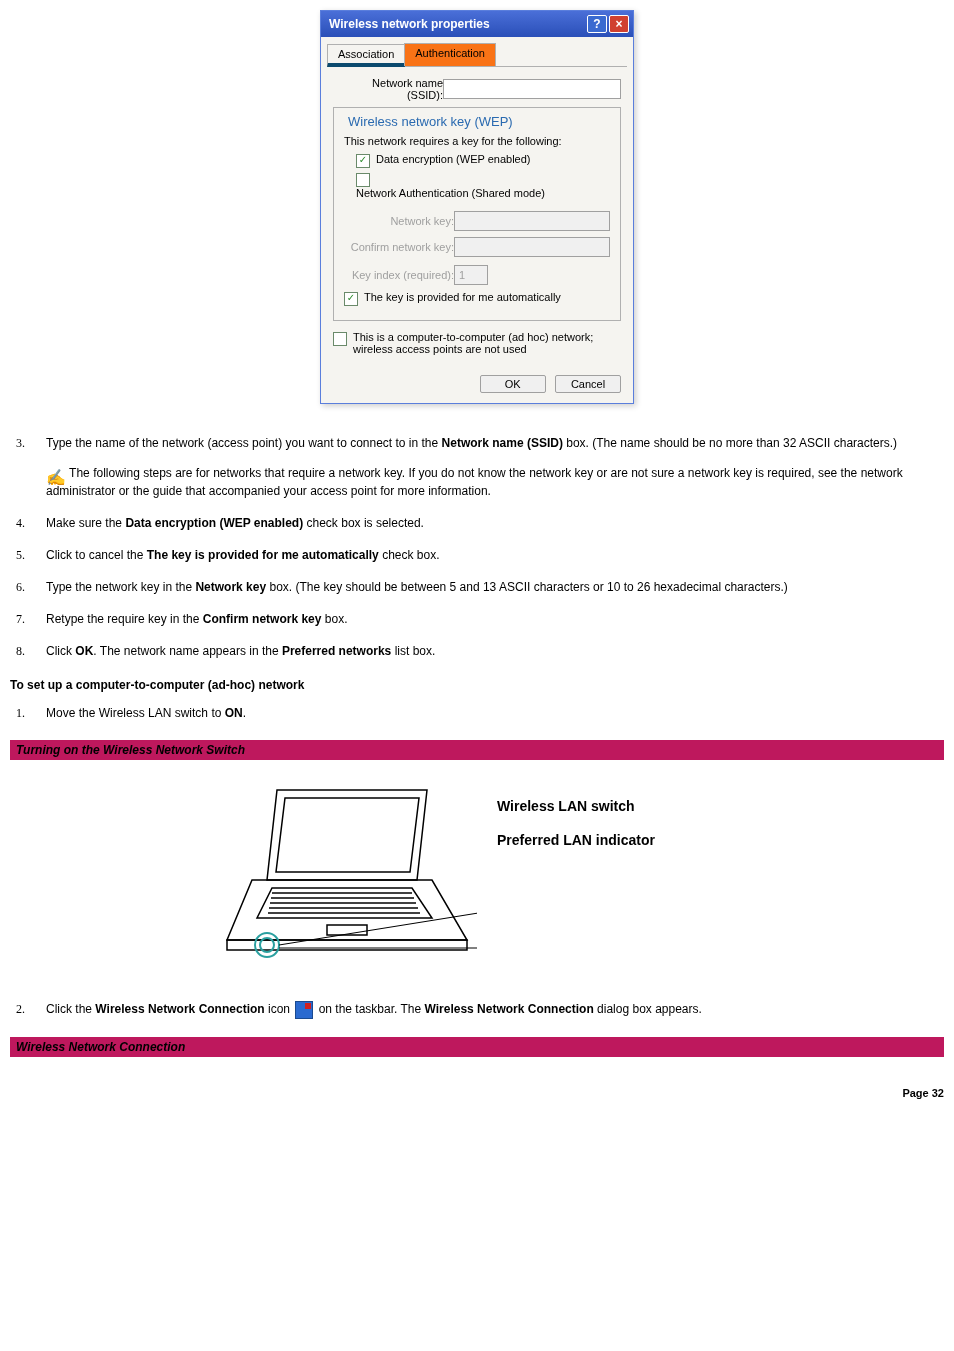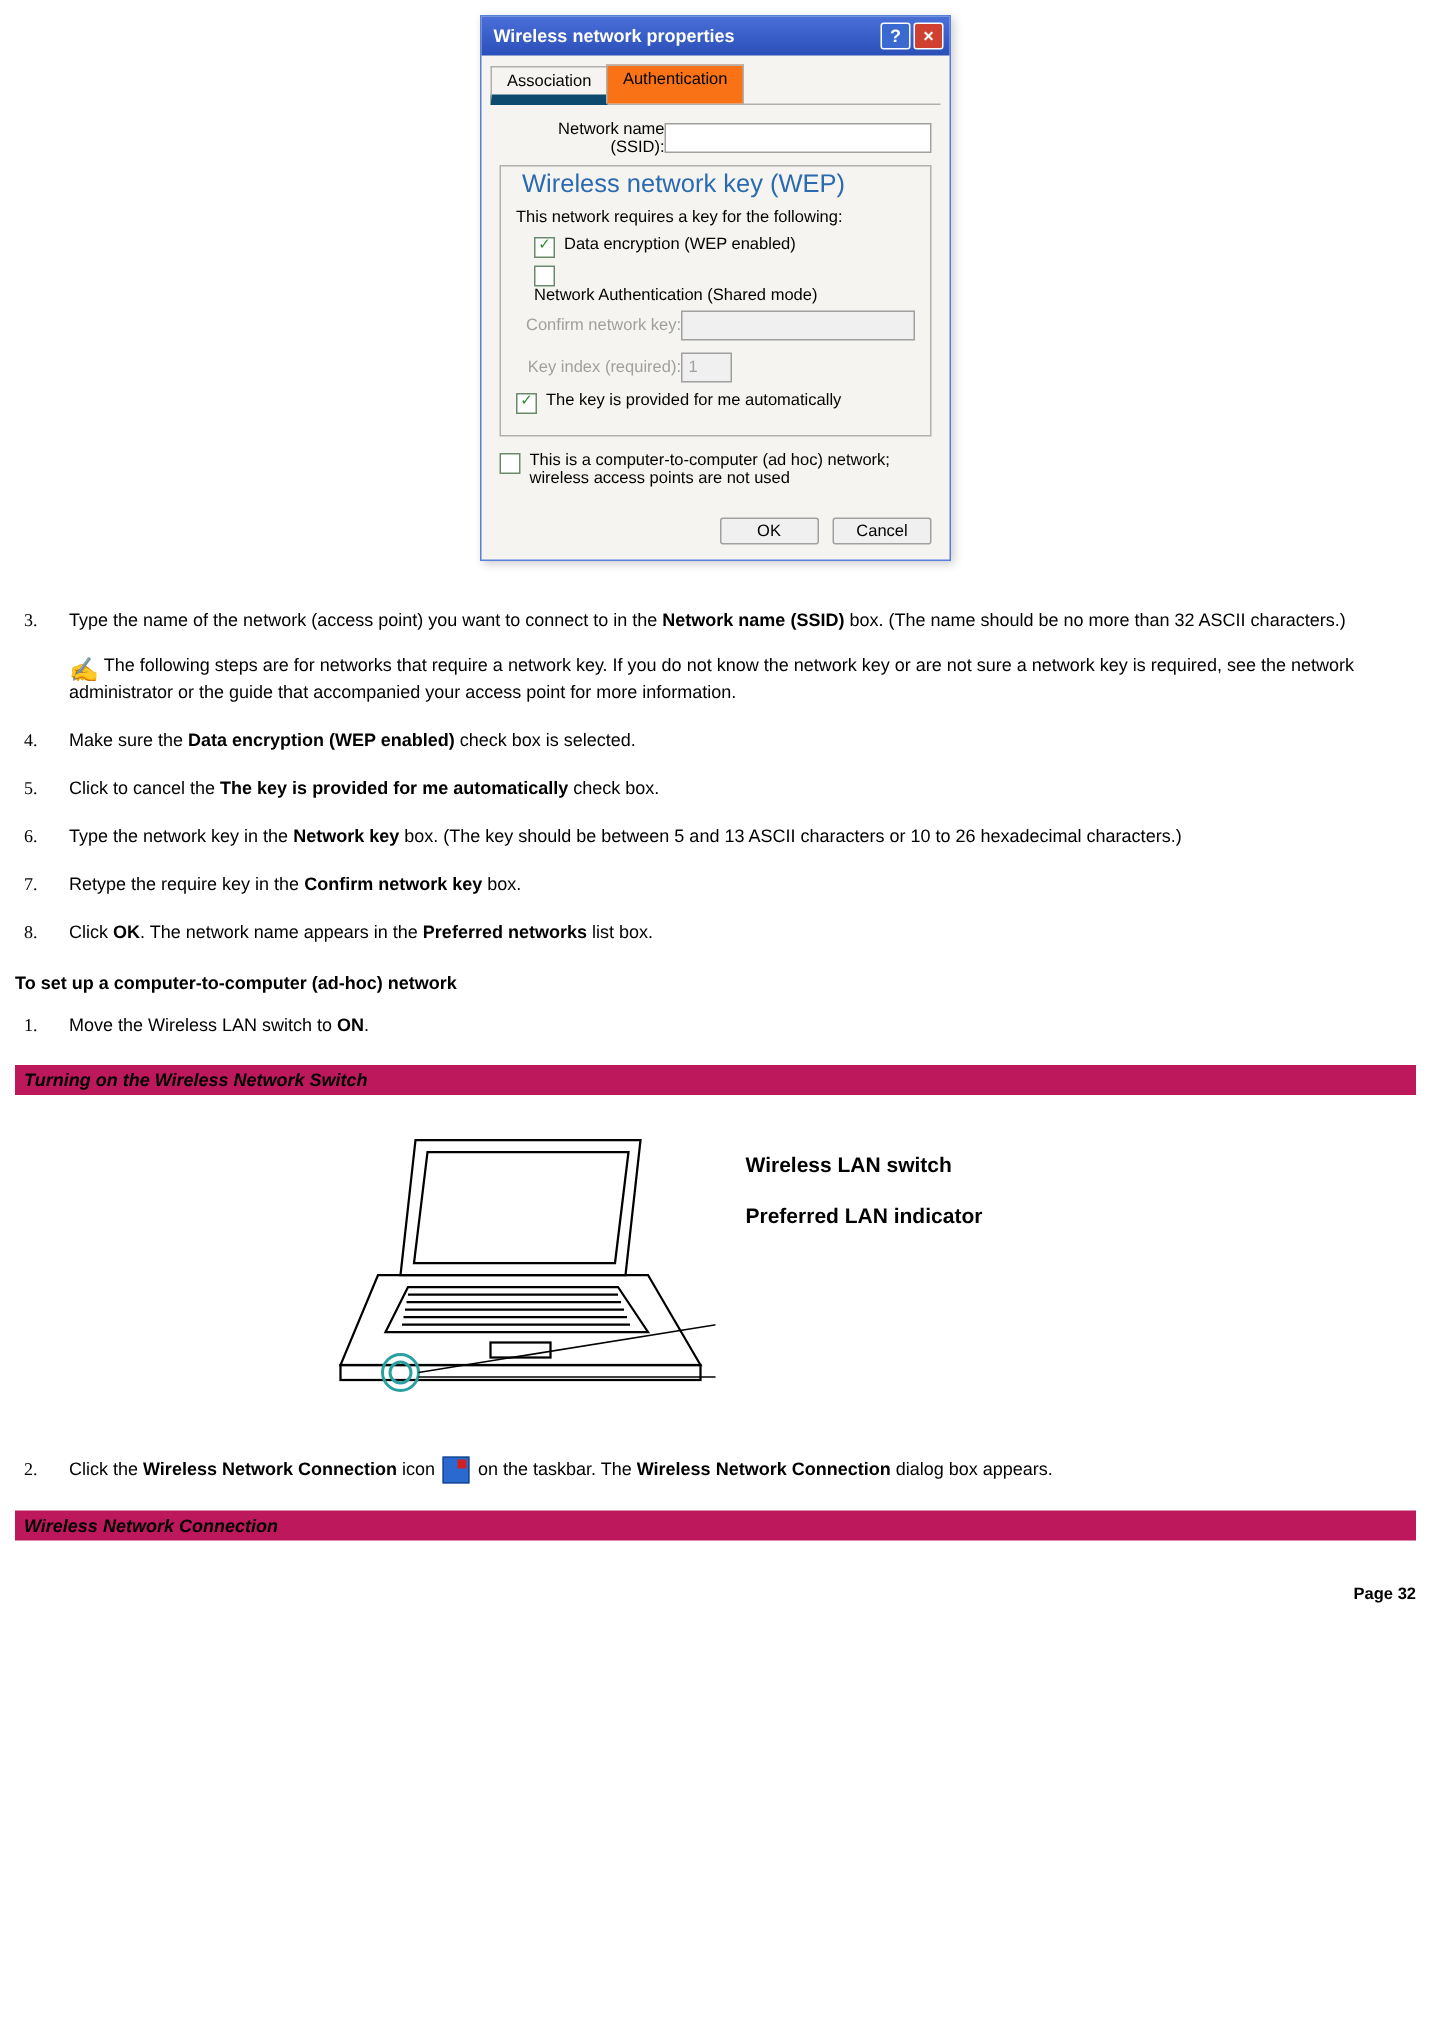--- a/index.html
+++ b/index.html
@@ -50,21 +50,21 @@
     font-size: 11px;
     border: 1px solid #b0b0b0;
     border-bottom: none;
     background: #f97316;
     margin-right: -1px;
     position: relative;
   }
   .tab.active {
     background: #f5f4f0;
     top: 1px;
-    border-bottom: 7px solid #0c4a6e;
+    border-bottom: 4px solid #0c4a6e;
   }
   .panel {
     padding: 10px 12px;
     font-size: 11px;
   }
   .row {
     display: flex;
     align-items: center;
     margin-bottom: 6px;
   }
@@ -77,21 +77,21 @@
     background: #fff;
   }
   .txt.disabled { background: #f0f0f0; }
   .fieldset {
     border: 1px solid #b0b0b0;
     padding: 8px 10px 10px 10px;
     margin-top: 6px;
   }
   .legend {
     color: #2a6ab0;
-    font-size: 17px;
+    font-size: 13px;
     margin: -14px 0 6px 0;
     background: #f5f4f0;
     display: inline-block;
     padding: 0 4px;
   }
   .chk {
     display: flex;
     align-items: flex-start;
     margin: 4px 0;
     font-size: 11px;
@@ -221,20 +221,24 @@
     <div class="fieldset">
       <div class="legend">Wireless network key (WEP)</div>
       <div style="margin-bottom:6px;">This network requires a key for the following:</div>
       <div class="chk" style="margin-left:12px;">
         <span class="chkbox checked"></span>
         <span>Data encryption (WEP enabled)</span>
       </div>
       <div class="chk" style="margin-left:12px;flex-direction:column;">
         <span class="chkbox"></span>
         <span>Network Authentication (Shared mode)</span>
+      </div>
+      <div class="row" style="margin-top:12px;">
+        <span class="lbl disabled">Network key:</span>
+        <span class="txt disabled"></span>
       </div>
       <div class="row">
         <span class="lbl disabled">Confirm network key:</span>
         <span class="txt disabled"></span>
       </div>
       <div class="row" style="margin-top:8px;">
         <span class="lbl disabled">Key index (required):</span>
         <span class="spin">
             <span>1</span>
           </span>

